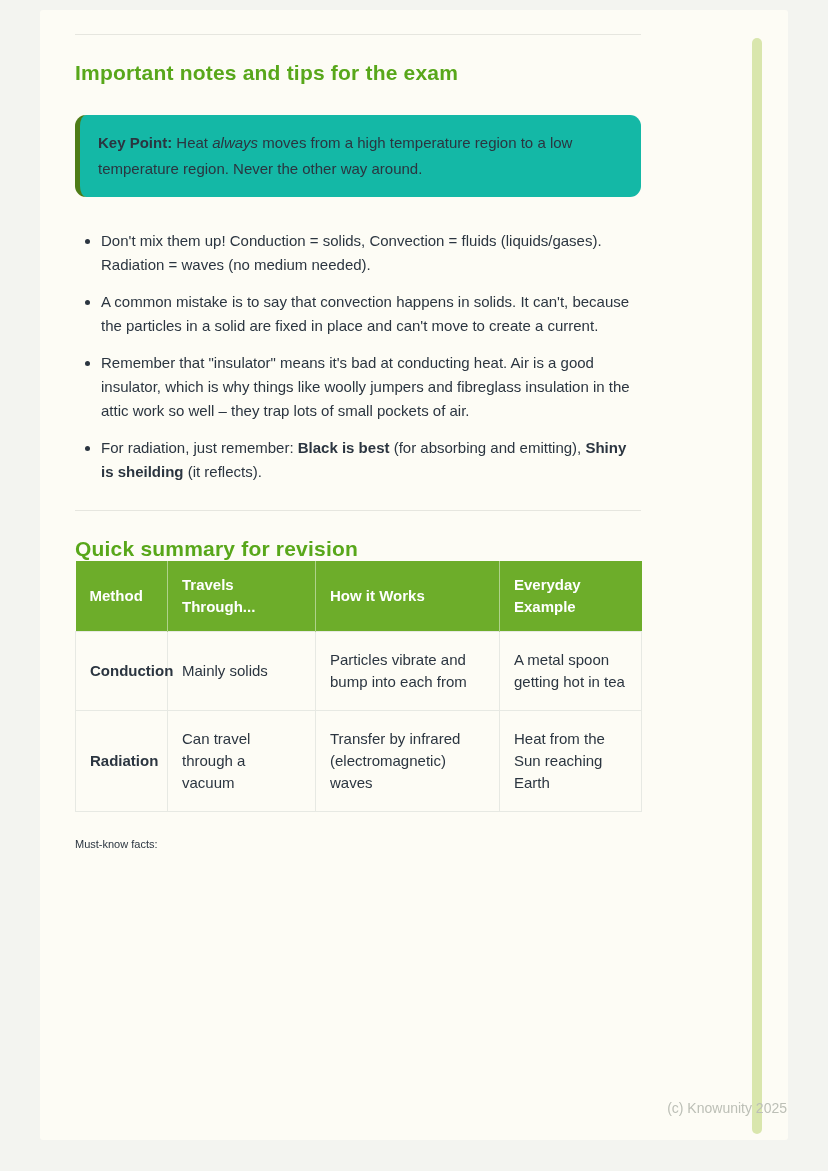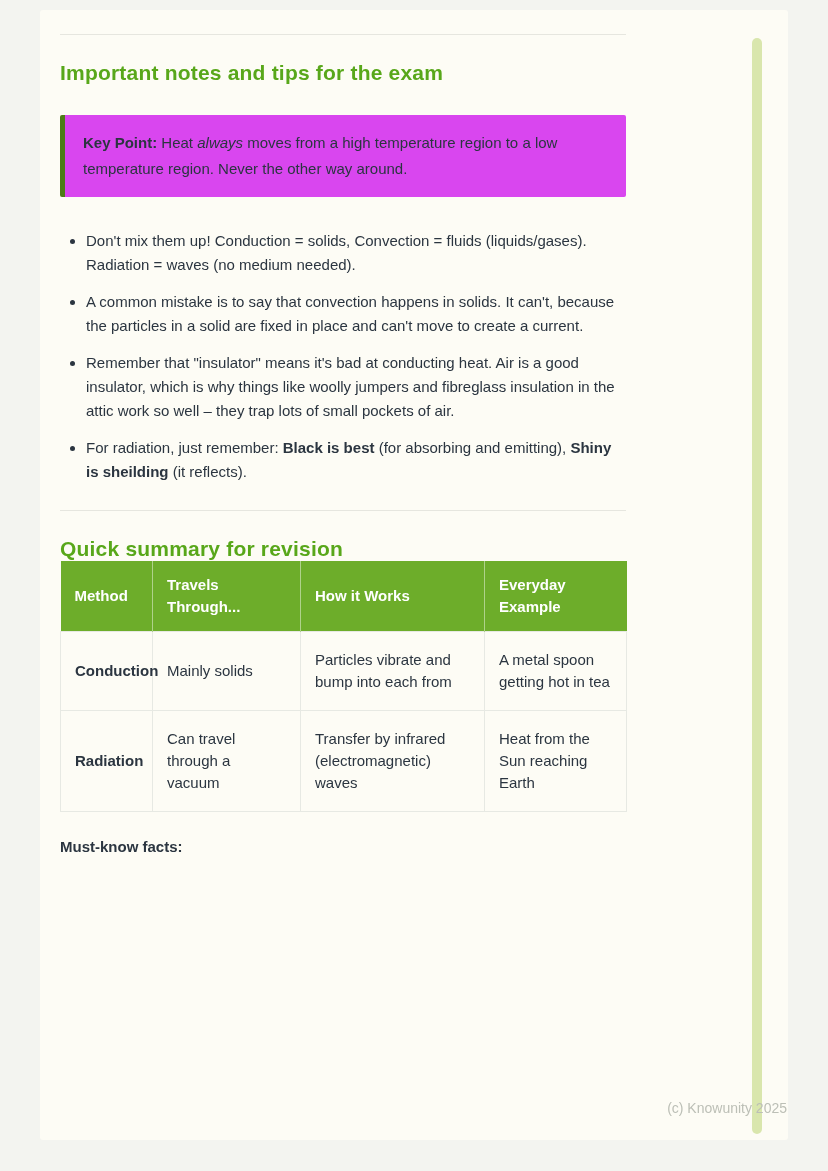--- a/index.html
+++ b/index.html
@@ -20,41 +20,41 @@
   }
   .side-strip {
     position:absolute;
     right:26px; top:28px; bottom:6px;
     width:10px;
     background:#d9e6ad;
     border-radius:6px;
   }
   .content {
     position:absolute;
-    left:20px; top:0;
+    left:35px; top:0;
     width:566px;
     padding-top:24px;
   }
   hr.divider {
     border:none;
     border-top:1px solid #e6e6df;
     margin:0;
   }
   .section-title {
     color:#58a71a;
     font-size:21px;
     font-weight:700;
     margin-top:26px;
     letter-spacing:0.2px;
   }
   .callout {
     margin-top:30px;
-    background:#d946ef;
+    background:#14b8a6;
     border-left:5px solid #4e7c17;
-    border-radius:2px;
+    border-radius:11px;
     padding:15px 18px;
     font-size:15px;
     line-height:26px;
   }
   ul.bullets {
     margin-top:32px;
     padding-left:26px;
     list-style:disc;
   }
   ul.bullets li {
@@ -85,22 +85,22 @@
     line-height:22px;
     vertical-align:middle;
     padding:17px 14px;
     border:1px solid #e7e9e3;
   }
   .summary-table tr.row-odd td { background:#fdfcf5; }
   .summary-table tr.row-even td { background:#f2f5f7; }
   .summary-table td.method-cell { font-weight:700; }
   .facts-label {
     margin-top:26px;
-    font-size:15px;
-    font-weight:700;
+    font-size:11px;
+    font-weight:400;
   }
   ul.facts {
     margin-top:16px;
     padding-left:26px;
     list-style:disc;
   }
   ul.facts li {
     font-size:15px;
     line-height:24px;
   }

